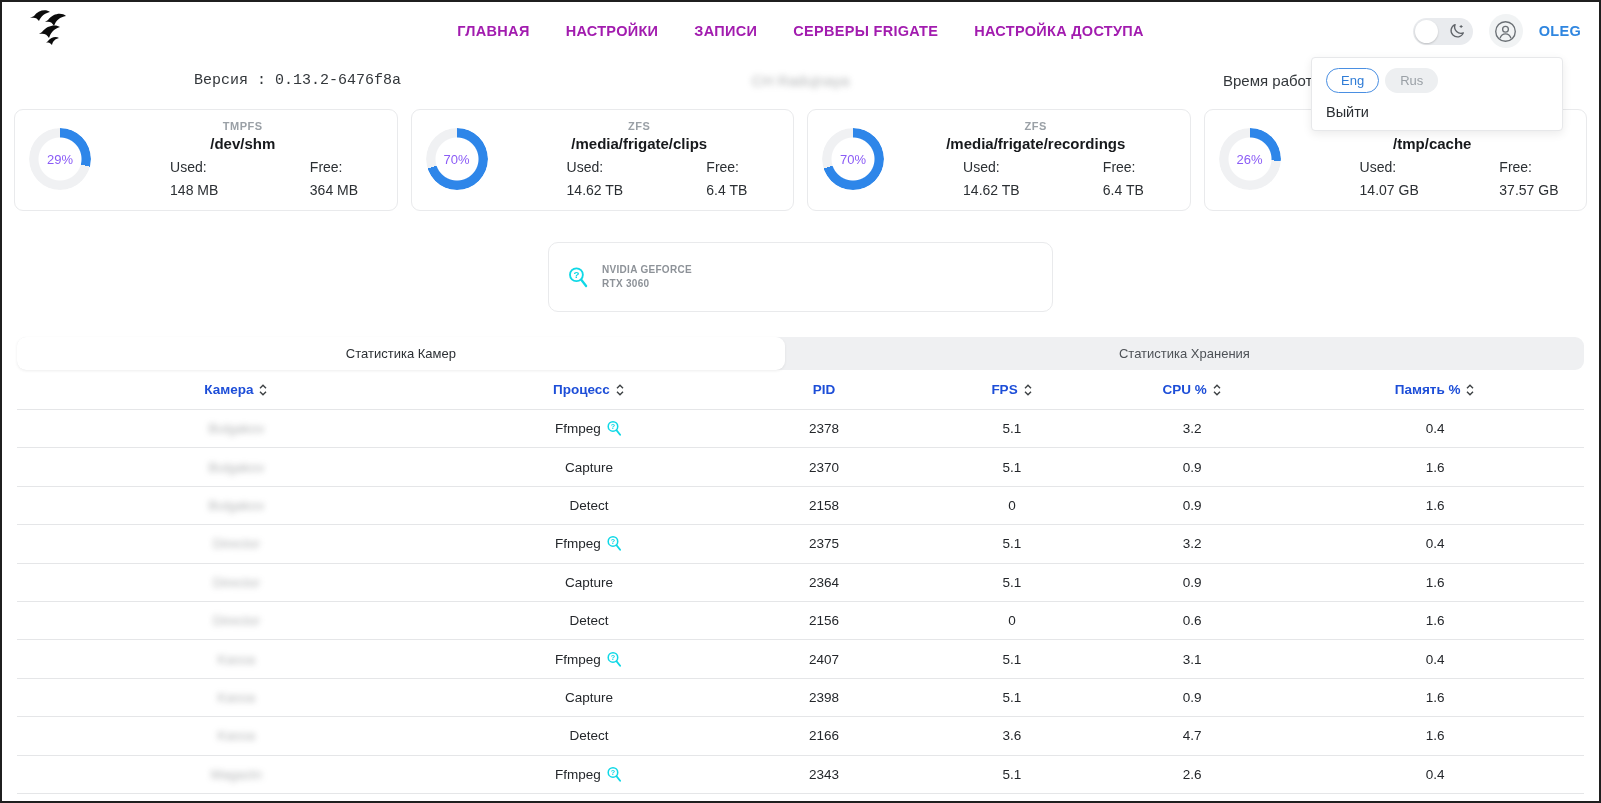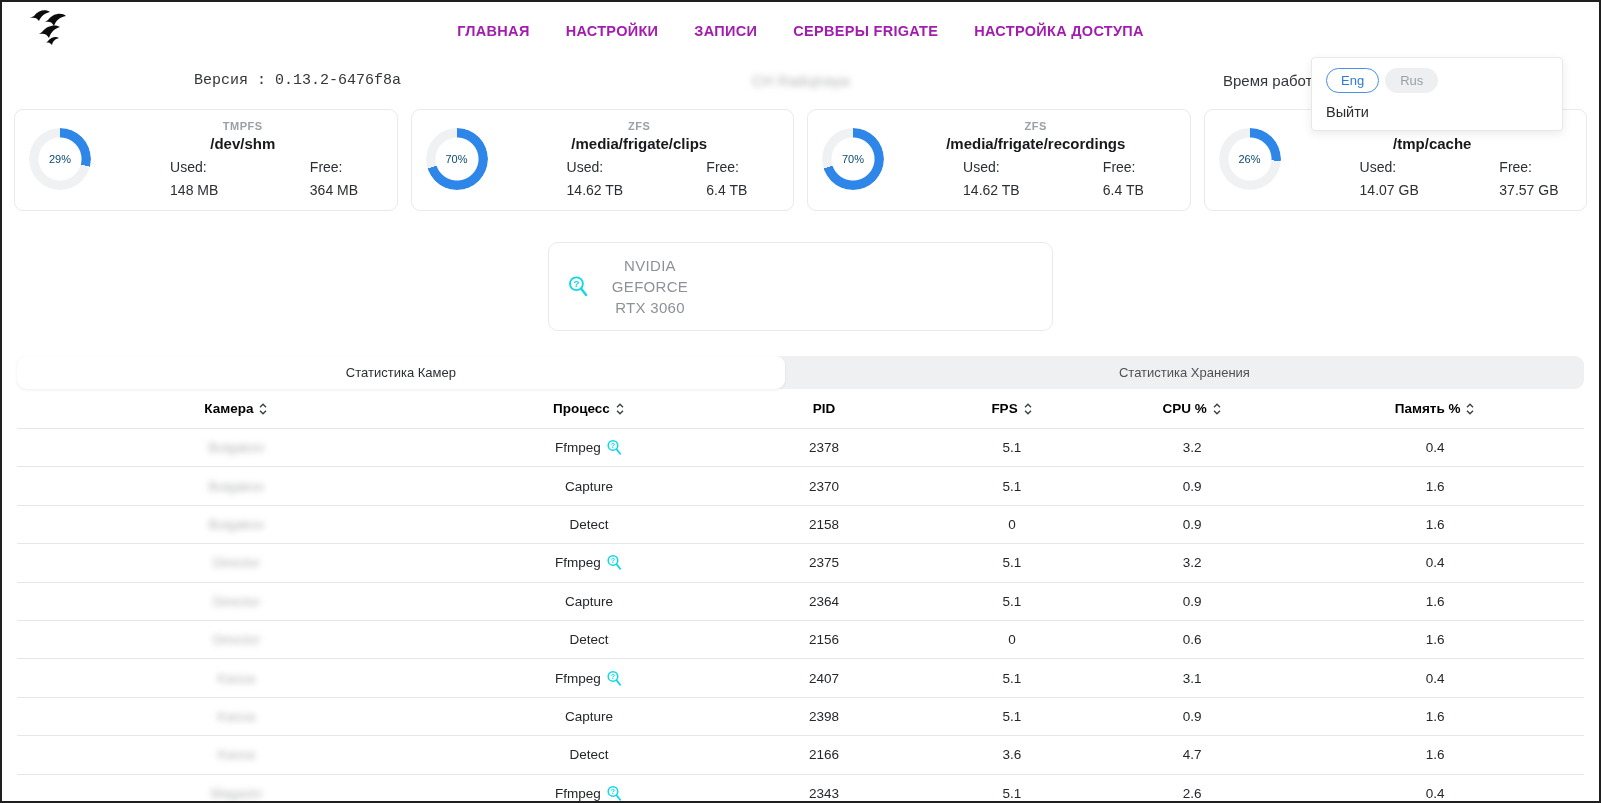--- a/index.html
+++ b/index.html
@@ -34,49 +34,49 @@
   .blurred { filter:blur(3px); opacity:.55; color:#6f7376; }
 
   
   .cards-row { display:flex; gap:13px; margin:13px 12px 0; }
   .scard { flex:1; border:1px solid #e9eaec; border-radius:9px; background:#fff; padding:10px 14px 12px; display:flex; align-items:center; gap:12px; min-height:95px; }
   .donut { width:62px; height:62px; border-radius:50%; position:relative; flex:none; display:flex; align-items:center; justify-content:center; }
   .donut::before { content:""; position:absolute; inset:0; border-radius:50%;
     background:conic-gradient(#2e86e9 calc(var(--p)*1%), #f0f1f3 0);
     -webkit-mask:radial-gradient(closest-side, transparent calc(100% - 10px), #000 calc(100% - 9px));
     mask:radial-gradient(closest-side, transparent calc(100% - 10px), #000 calc(100% - 9px)); }
-  .donut span { font-size:11px; color:#0c4a6e; position:relative; }
+  .donut span { font-size:13px; color:#8b5cf6; position:relative; }
   .scard-body { flex:1; }
   .fs-type { text-align:center; color:#9aa0a6; font-size:11px; font-weight:700; letter-spacing:.5px; }
   .mount { text-align:center; font-weight:700; font-size:15px; color:#17191c; margin:3px 0 7px; }
   .uf-row { display:flex; }
   .uf-col { width:50%; padding-left:24%; font-size:14px; color:#2b2f33; }
   .uf-col .val { margin-top:7px; }
 
   
   .gpu-row { margin-top:31px; display:flex; justify-content:center; gap:18px; }
   .pcard { border:1px solid #e9eaec; border-radius:10px; background:#fff; padding:12px 18px; display:flex; align-items:center; gap:12px; min-height:70px; }
   .pcard.gpu { width:505px; }
   .pcard.ov { width:382px; }
-  .pname { color:#8d9298; font-weight:400; font-size:15px; line-height:1.4; letter-spacing:.3px; width:96px; flex:none;text-align:center; }
+  .pname { color:#8d9298; font-weight:700; font-size:10px; line-height:1.4; letter-spacing:.3px; width:96px; flex:none; }
   .pname.ovlbl { width:24px; }
   .pstats { flex:1; display:flex; justify-content:space-between; }
   .pstats .line { font-size:14.5px; color:#26292d; margin:3px 0; }
   .pstats .right { text-align:right; }
 
   
   .tabs { margin:25px 15px 0; height:33px; background:#eff0f2; border-radius:9px; display:flex; }
   .tab { display:flex; align-items:center; justify-content:center; font-size:13px; cursor:pointer; }
   .tab.active { width:49%; background:#fff; border-radius:9px; box-shadow:0 1px 3px rgba(0,0,0,.07); color:#2b2f33; }
   .tab.inactive { flex:1; color:#4d5156; }
 
   
   .tbl { margin:0 15px; }
   .trow { display:flex; align-items:center; height:38.4px; border-bottom:1px solid #e5e6e8; font-size:13.5px; }
-  .trow.head { height:40px; font-weight:700; color:#000000; border-bottom:1px solid #e5e6e8; }
+  .trow.head { height:40px; font-weight:700; color:#1d4ed8; border-bottom:1px solid #e5e6e8; }
   .cell { text-align:center; display:flex; align-items:center; justify-content:center; gap:5px; }
   .c-cam { width:28%; } .c-proc { width:17%; } .c-pid { width:13%; } .c-fps { width:11%; } .c-cpu { width:12%; } .c-mem { width:19%; }
   .sorticon { display:inline-flex; flex-direction:column; line-height:0; }
   .cyan-q { display:inline-flex; }
 </style>
 </head>
 <body>
 
 <div class="frame">
 
@@ -91,20 +91,37 @@
     </svg>
 
     <div class="nav">
       <a>ГЛАВНАЯ</a>
       <a>НАСТРОЙКИ</a>
       <a>ЗАПИСИ</a>
       <a>СЕРВЕРЫ FRIGATE</a>
       <a>НАСТРОЙКА ДОСТУПА</a>
     </div>
 
+    <div class="top-right">
+      <div class="toggle">
+        <div class="knob"></div>
+        <svg width="18" height="18" viewBox="0 0 24 24">
+          <path d="M20.5 14.5 A8.5 8.5 0 0 1 9.5 3.5 A8.5 8.5 0 1 0 20.5 14.5 Z" fill="none" stroke="#5f6368" stroke-width="1.7" stroke-linejoin="round"></path>
+          <path d="M17.5 4 v4 M15.5 6 h4" stroke="#5f6368" stroke-width="1.3" fill="none"></path>
+        </svg>
+      </div>
+      <div class="avatar">
+        <svg width="23" height="23" viewBox="0 0 24 24">
+          <circle cx="12" cy="12" r="10.2" fill="none" stroke="#6b7075" stroke-width="1.4"></circle>
+          <circle cx="12" cy="9.6" r="3" fill="none" stroke="#6b7075" stroke-width="1.4"></circle>
+          <path d="M6.3 19 c1-3.2 3.2-4.6 5.7-4.6 s4.7 1.4 5.7 4.6" fill="none" stroke="#6b7075" stroke-width="1.4"></path>
+        </svg>
+      </div>
+      <div class="username">OLEG</div>
+    </div>
   </div>
 
   <div class="dropdown">
     <div class="lang-row">
       <div class="pill eng">Eng</div>
       <div class="pill rus">Rus</div>
     </div>
     <div class="logout">Выйти</div>
   </div>
 

